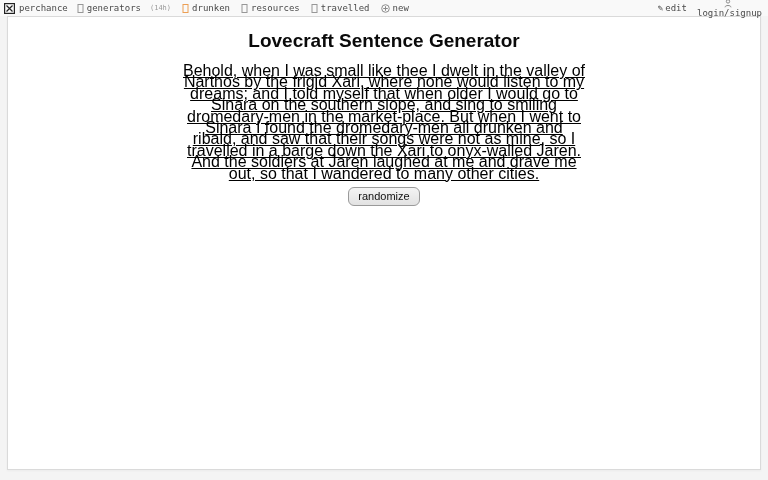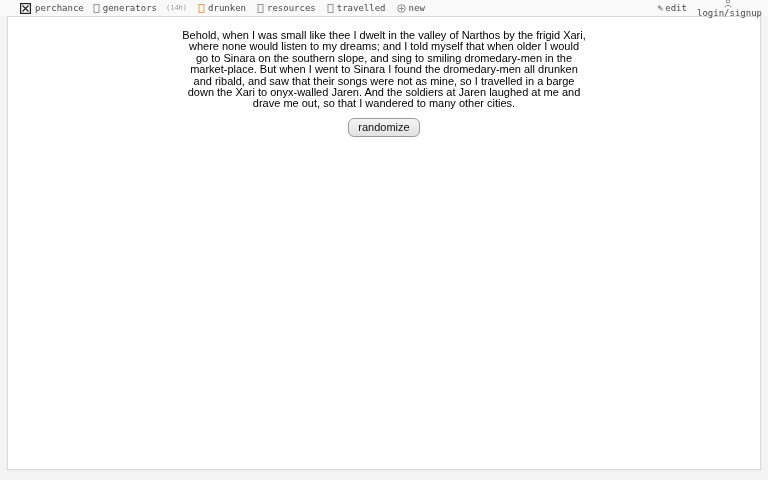--- a/index.html
+++ b/index.html
@@ -7,21 +7,21 @@
   body {
     background: #f4f4f4;
     font-family: "Liberation Sans", sans-serif;
   }
 
   
   .topbar {
     height: 16px;
     display: flex;
     align-items: center;
-    padding: 0 6px 0 20px;
+    padding: 0 6px 0 4px;
     font-family: "DejaVu Sans Mono", monospace;
     font-size: 9px;
     color: #4a4a4a;
     background: #f9f9f9;
   }
   .topbar a { text-decoration: none; color: inherit; cursor: pointer; }
   .brand {
     display: flex;
     align-items: center;
     margin-right: 9px;
@@ -56,23 +56,24 @@
     text-align: center;
     font-size: 19px;
     font-weight: bold;
     color: #0a0a0a;
     font-family: "Liberation Sans", sans-serif;
   }
   .output-text {
     width: 404px;
     margin: 13px auto 0;
     text-align: center;
-    font-size: 11px;
+    font-size: 16px;
     line-height: 11.4px;
     color: #000;
+    text-decoration: underline;
   }
   .randomize-btn {
     display: block;
     margin: 8px auto 0;
     font-family: "Liberation Sans", sans-serif;
     font-size: 11px;
     color: #111;
     padding: 2px 9px 3px;
     background: linear-gradient(#f4f4f4, #e2e2e2);
     border: 1px solid #9a9a9a;
@@ -153,15 +154,16 @@
           <circle cx="4" cy="2.4" r="1.7" fill="none" stroke="#666" stroke-width="1"></circle>
           <path d="M1 8.3 C1 5.9 7 5.9 7 8.3" fill="none" stroke="#666" stroke-width="1"></path>
         </svg>
       </span>
       <span>login/signup</span>
     </a>
   </div>
 </div>
 
 <div class="card">
+  <h1 class="page-title">Lovecraft Sentence Generator</h1>
   <p class="output-text">Behold, when I was small like thee I dwelt in the valley of Narthos by the frigid Xari, where none would listen to my dreams; and I told myself that when older I would go to Sinara on the southern slope, and sing to smiling dromedary-men in the market-place. But when I went to Sinara I found the dromedary-men all drunken and ribald, and saw that their songs were not as mine, so I travelled in a barge down the Xari to onyx-walled Jaren. And the soldiers at Jaren laughed at me and drave me out, so that I wandered to many other cities.</p>
   <button class="randomize-btn">randomize</button>
 </div>
 
 </body></html>

